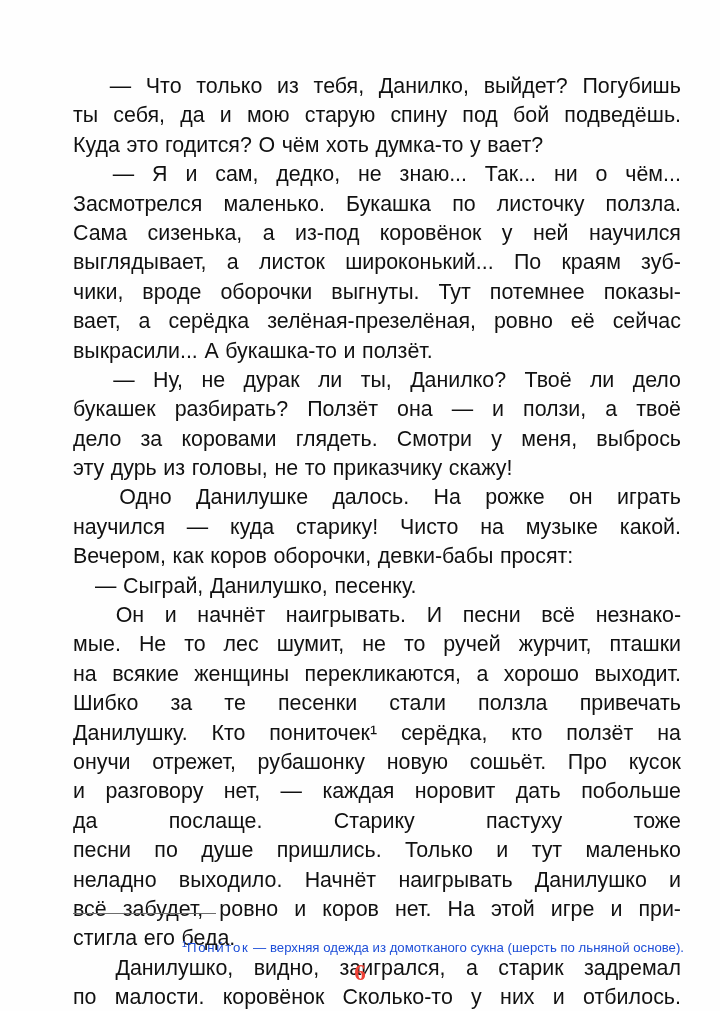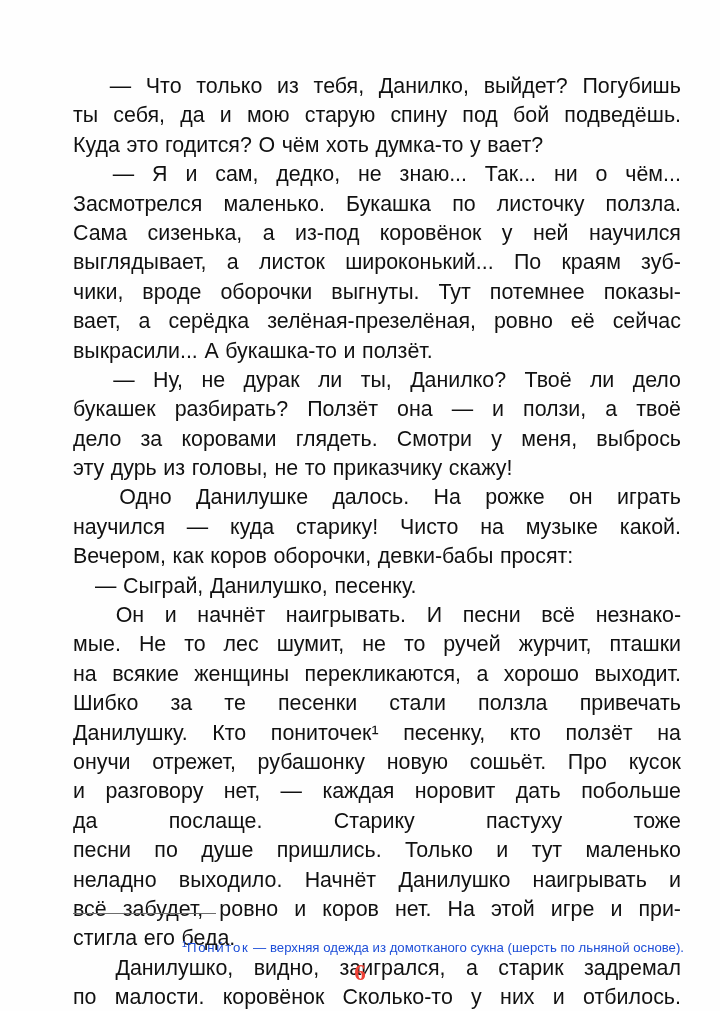--- a/index.html
+++ b/index.html
@@ -136,26 +136,26 @@
         <div class="line last"><span class="w">Вечером,</span><span class="w">как</span><span class="w">коров</span><span class="w">оборочки,</span><span class="w">девки-бабы</span><span class="w">просят:</span></div>
       </div>
       <div class="para">
         <div class="line last"><span class="indent"></span><span class="w">—</span><span class="w">Сыграй,</span><span class="w">Данилушко,</span><span class="w">песенку.</span></div>
       </div>
       <div class="para">
         <div class="line just"><span class="indent"></span><span class="w">Он</span><span class="w">и</span><span class="w">начнёт</span><span class="w">наигрывать.</span><span class="w">И</span><span class="w">песни</span><span class="w">всё</span><span class="w">незнако-</span></div>
         <div class="line just"><span class="w">мые.</span><span class="w">Не</span><span class="w">то</span><span class="w">лес</span><span class="w">шумит,</span><span class="w">не</span><span class="w">то</span><span class="w">ручей</span><span class="w">журчит,</span><span class="w">пташки</span></div>
         <div class="line just"><span class="w">на</span><span class="w">всякие</span><span class="w">женщины</span><span class="w">перекликаются,</span><span class="w">а</span><span class="w">хорошо</span><span class="w">выходит.</span></div>
         <div class="line just"><span class="w">Шибко</span><span class="w">за</span><span class="w">те</span><span class="w">песенки</span><span class="w">стали</span><span class="w">ползла</span><span class="w">привечать</span></div>
-        <div class="line just"><span class="w">Данилушку.</span><span class="w">Кто</span><span class="w">пониточек¹</span><span class="w">песенку,</span><span class="w">кто</span><span class="w">ползёт</span><span class="w">на</span></div>
+        <div class="line just"><span class="w">Данилушку.</span><span class="w">Кто</span><span class="w">пониточек¹</span><span class="w">серёдка,</span><span class="w">кто</span><span class="w">ползёт</span><span class="w">на</span></div>
         <div class="line just"><span class="w">онучи</span><span class="w">отрежет,</span><span class="w">рубашонку</span><span class="w">новую</span><span class="w">сошьёт.</span><span class="w">Про</span><span class="w">кусок</span></div>
         <div class="line just"><span class="w">и</span><span class="w">разговору</span><span class="w">нет,</span><span class="w">—</span><span class="w">каждая</span><span class="w">норовит</span><span class="w">дать</span><span class="w">побольше</span></div>
         <div class="line just"><span class="w">да</span><span class="w">послаще.</span><span class="w">Старику</span><span class="w">пастуху</span><span class="w">тоже</span></div>
         <div class="line just"><span class="w">песни</span><span class="w">по</span><span class="w">душе</span><span class="w">пришлись.</span><span class="w">Только</span><span class="w">и</span><span class="w">тут</span><span class="w">маленько</span></div>
-        <div class="line just"><span class="w">неладно</span><span class="w">выходило.</span><span class="w">Начнёт</span><span class="w">Данилушко</span><span class="w">наигрывать</span><span class="w">и</span></div>
+        <div class="line just"><span class="w">неладно</span><span class="w">выходило.</span><span class="w">Начнёт</span><span class="w">наигрывать</span><span class="w">Данилушко</span><span class="w">и</span></div>
         <div class="line just"><span class="w">всё</span><span class="w">забудет,</span><span class="w">ровно</span><span class="w">и</span><span class="w">коров</span><span class="w">нет.</span><span class="w">На</span><span class="w">этой</span><span class="w">игре</span><span class="w">и</span><span class="w">при-</span></div>
         <div class="line last"><span class="w">стигла</span><span class="w">его</span><span class="w">беда.</span></div>
       </div>
       <div class="para">
         <div class="line just"><span class="indent"></span><span class="w">Данилушко,</span><span class="w">видно,</span><span class="w">заигрался,</span><span class="w">а</span><span class="w">старик</span><span class="w">задремал</span></div>
         <div class="line just"><span class="w">по</span><span class="w">малости.</span><span class="w">коровёнок</span><span class="w">Сколько-то</span><span class="w">у</span><span class="w">них</span><span class="w">и</span><span class="w">отбилось.</span></div>
       </div>
     </div>
 
   <div class="footnote-rule"></div>

